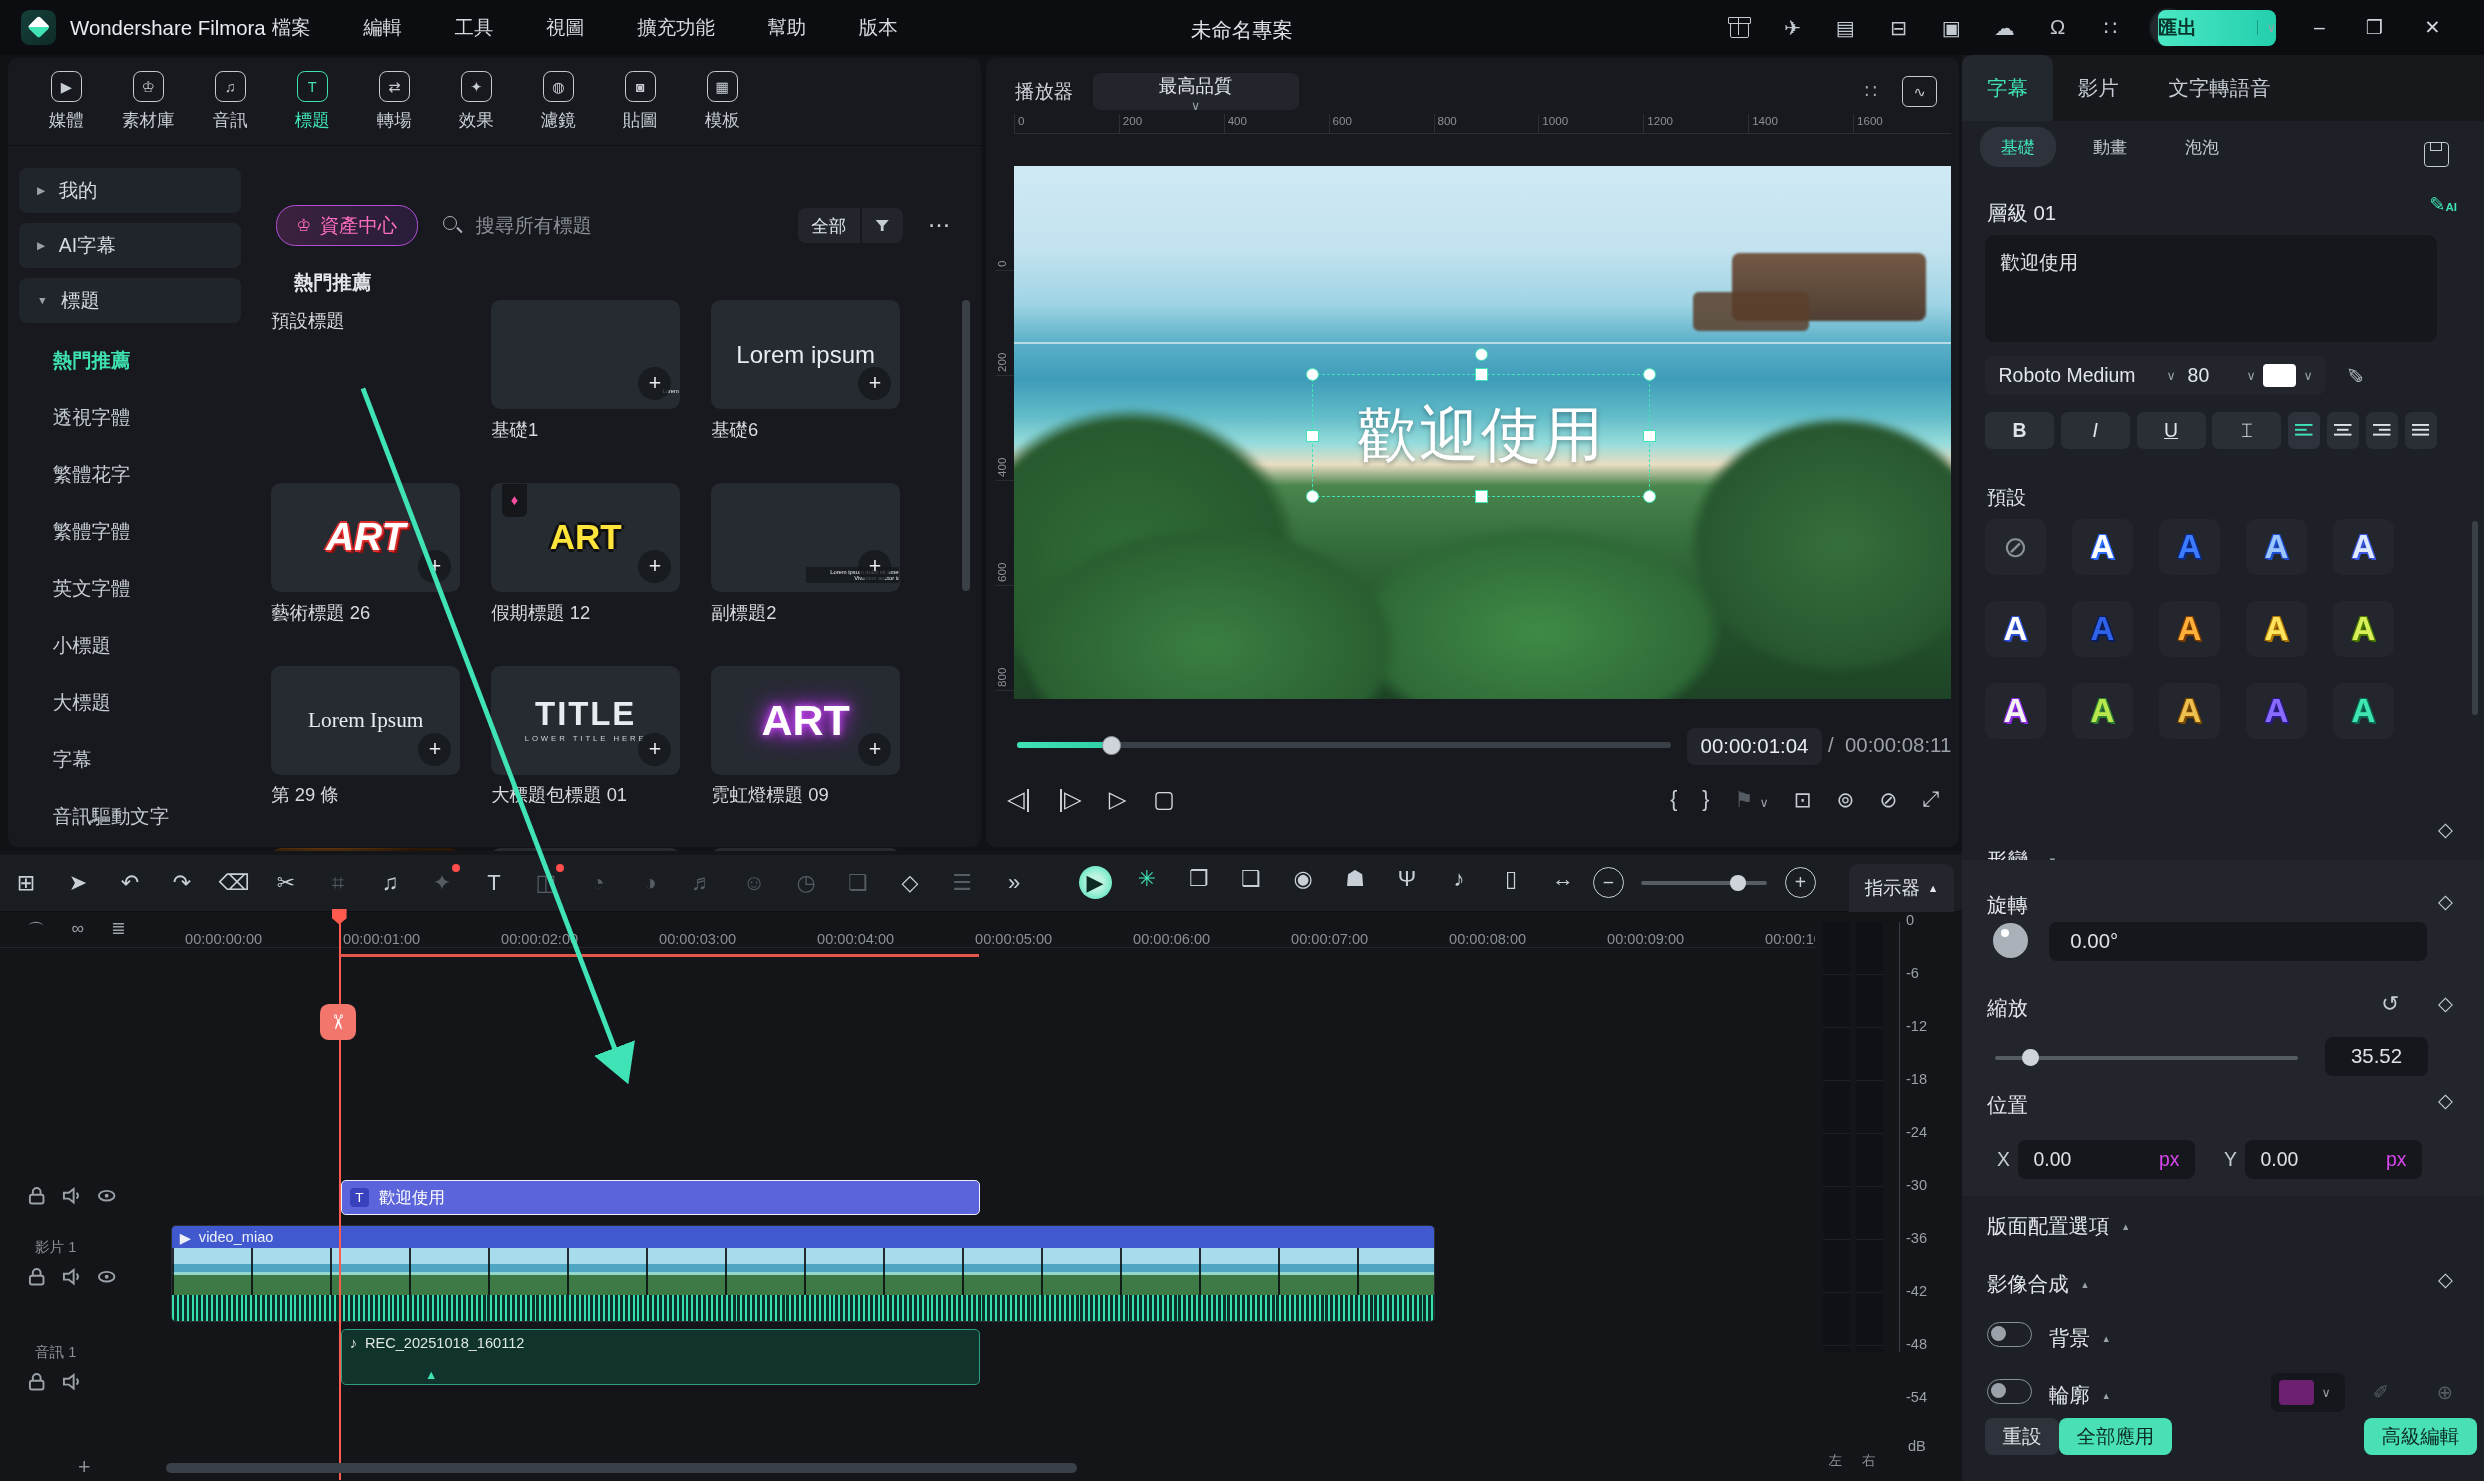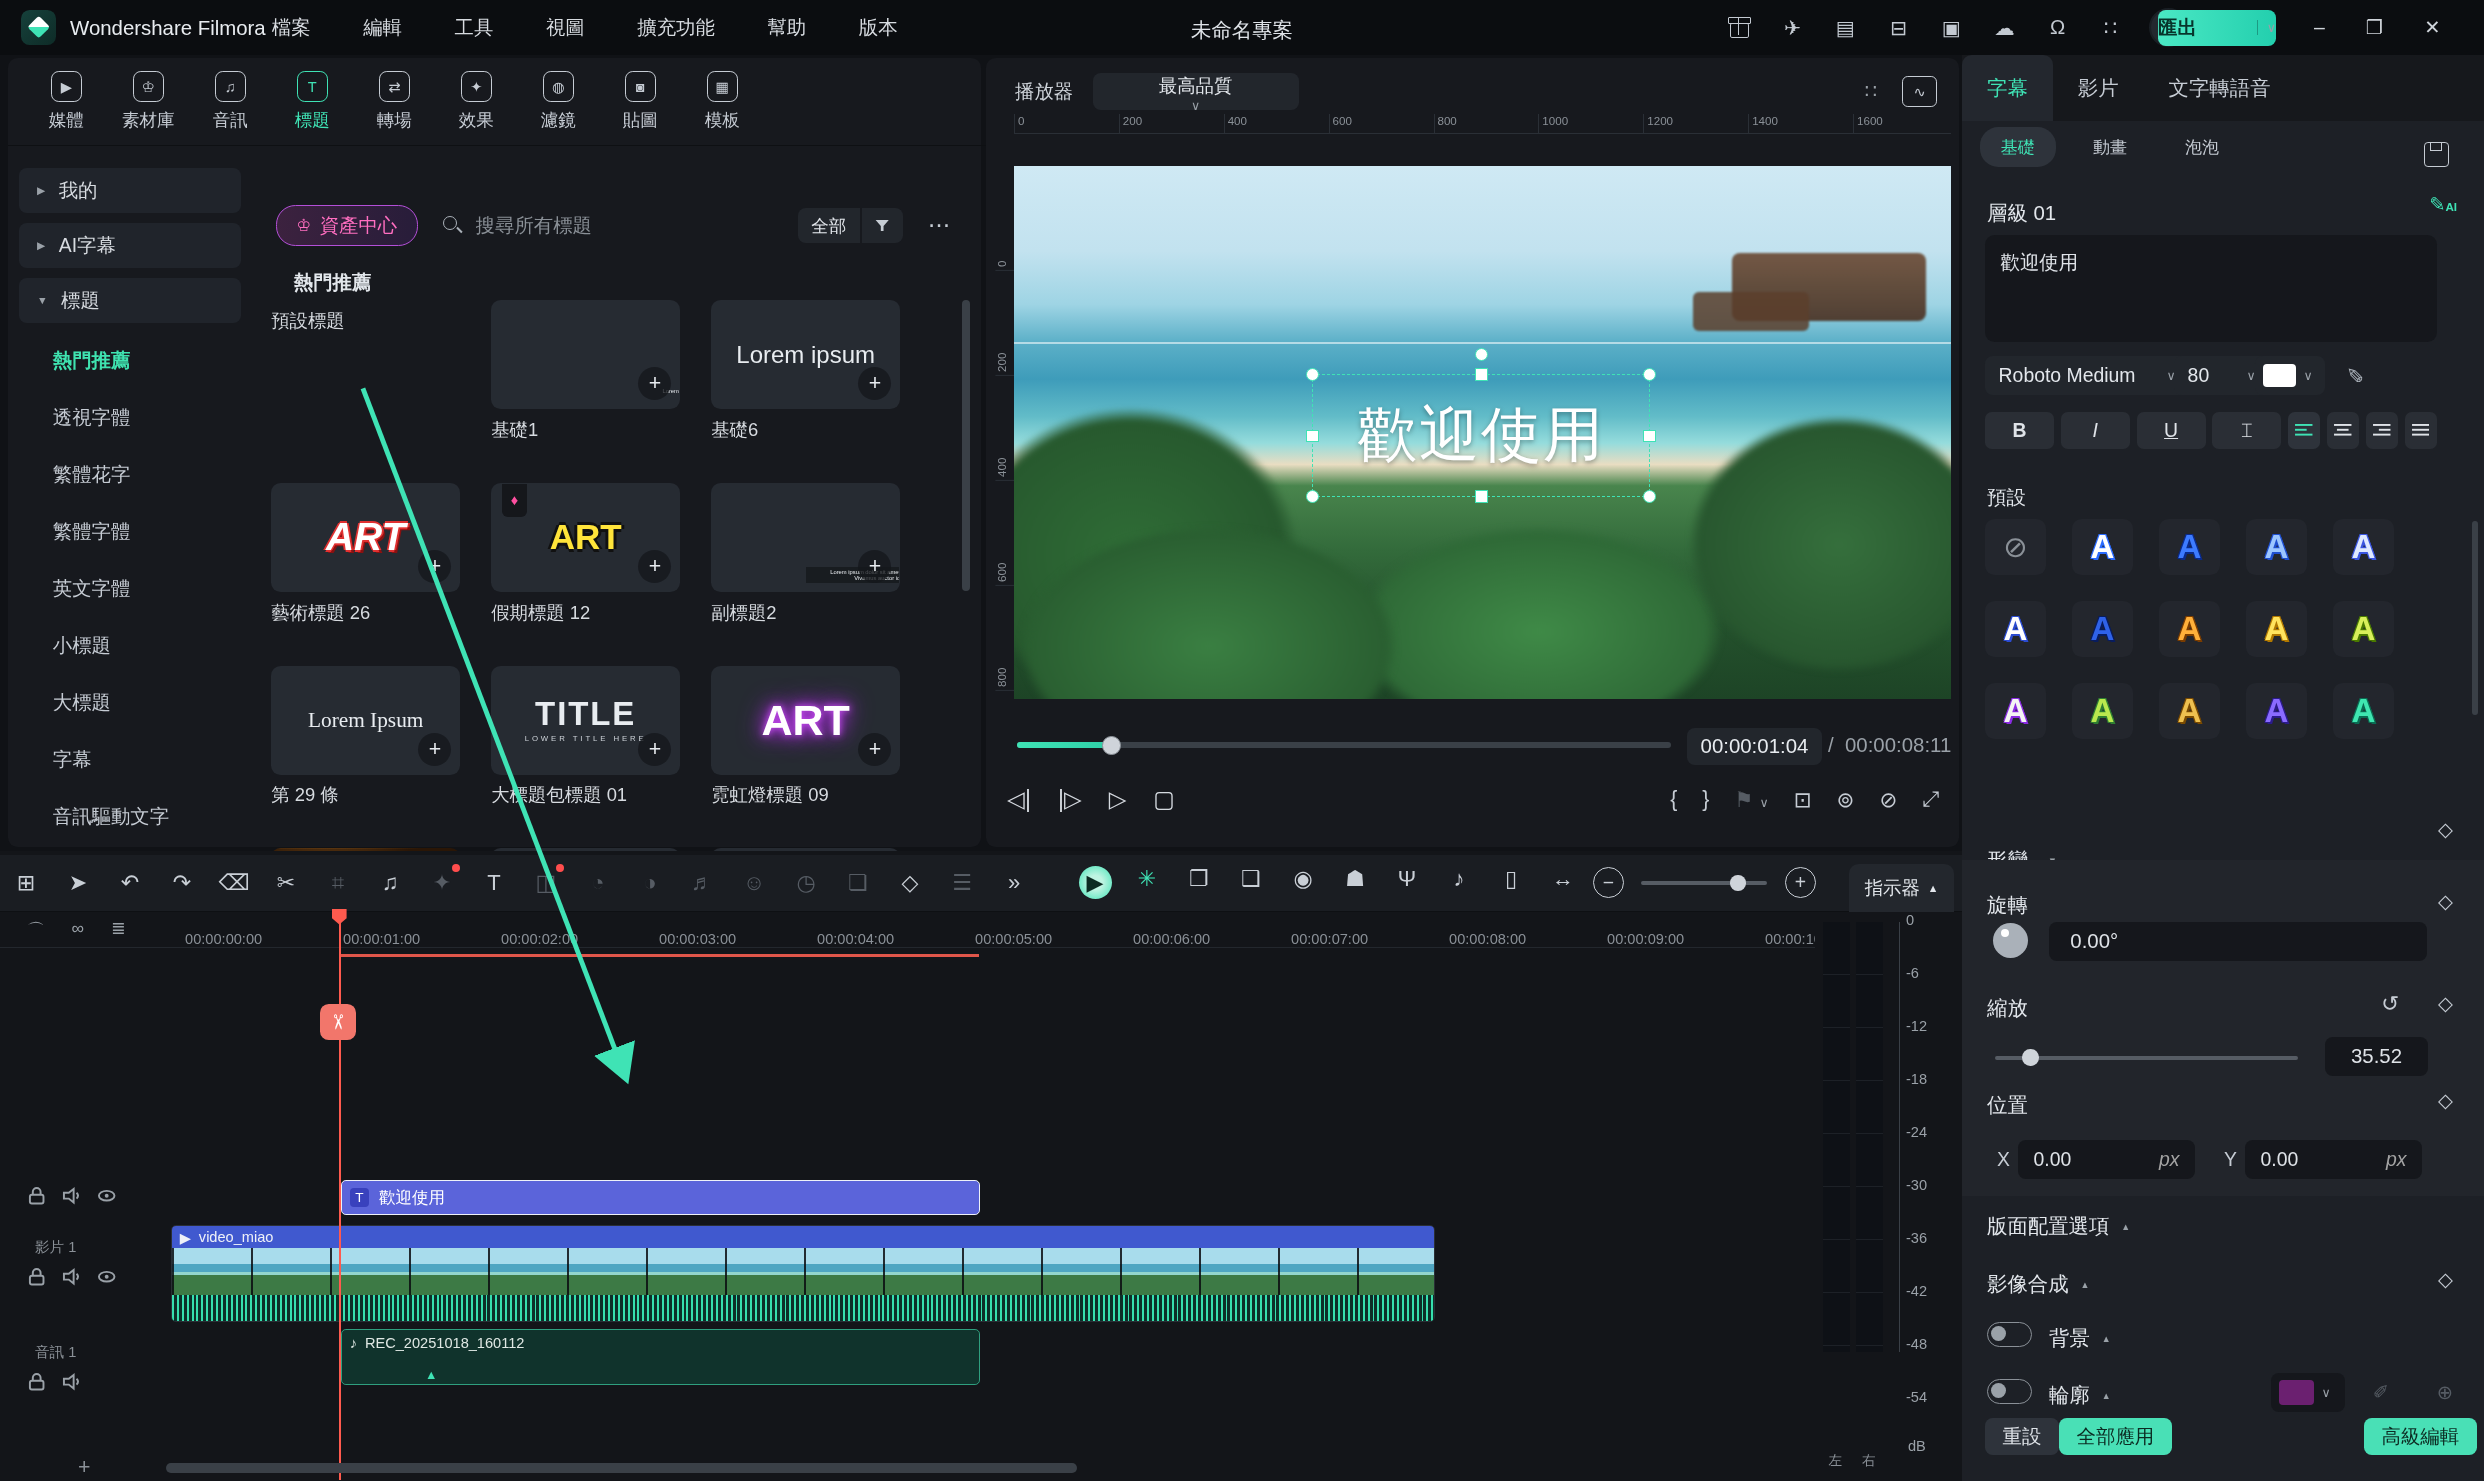--- a/index.html
+++ b/index.html
@@ -155,21 +155,21 @@
   .kf{position:absolute;right:31px;font-size:19.4px;color:#c6ccd4;}
   #xform-body{position:absolute;left:0;top:805px;width:100%;height:336px;background:#22252b;}
   #rot-knob{position:absolute;left:31px;top:868px;width:35px;height:35px;border-radius:50%;background:#aab1b9;}
   #rot-knob::before{content:"";position:absolute;left:7.8px;top:5.8px;width:8.7px;height:8.7px;border-radius:50%;background:#fff;}
   #rot-input{position:absolute;left:87px;top:867px;width:378px;height:39px;background:#15171c;border-radius:7.8px;display:flex;align-items:center;padding-left:21.3px;font-size:20.4px;color:#dfe3e8;box-sizing:border-box;}
   #scale-reset{position:absolute;right:85px;top:936px;font-size:21.3px;color:#c6ccd4;}
   #scale-slider{position:absolute;left:33px;top:1001px;width:303px;height:3.9px;border-radius:1.9px;background:#565c64;}
   #scale-slider .knob{position:absolute;left:27px;top:-6.8px;width:16.5px;height:16.5px;border-radius:50%;background:#cfd4da;}
   #scale-value{position:absolute;left:363px;top:982px;width:103px;height:39px;background:#15171c;border-radius:7.8px;display:flex;align-items:center;justify-content:center;font-size:20.4px;color:#dfe3e8;}
   .pos-field{position:absolute;top:1085px;height:39px;background:#15171c;border-radius:7.8px;display:flex;align-items:center;justify-content:space-between;padding:0 15.5px;font-size:19.4px;color:#dfe3e8;box-sizing:border-box;}
-  .pos-field .unit{color:#a3a3a3;font-style:italic;}
+  .pos-field .unit{color:#d946ef;}
   .axis{position:absolute;top:1093px;font-size:19.4px;color:#c6ccd4;}
   .toggle{position:absolute;width:45px;height:25px;border-radius:12.6px;border:1.9px solid #8a9097;box-sizing:border-box;}
   .toggle .tk{position:absolute;left:2.9px;top:2.9px;width:15.5px;height:15.5px;border-radius:50%;background:#9aa1a8;}
   #outline-swatch{position:absolute;left:309px;top:1318px;width:74px;height:39px;background:#15171c;border-radius:7.8px;display:flex;align-items:center;gap:7.8px;padding:0 7.8px;box-sizing:border-box;}
   #outline-swatch .sw{width:35px;height:25px;border-radius:3.9px;}
   #rp-btns .btn{position:absolute;height:37px;border-radius:7.8px;display:flex;align-items:center;justify-content:center;font-size:19.4px;padding:0 17.5px;}
   .btn.gray{background:#2e333b;color:#dfe3e8;}
   .btn.teal{background:#49e0b6;color:#0c2b22;}
   
   #timeline{left:0;top:851px;width:1962px;height:631px;background:#131519;}

